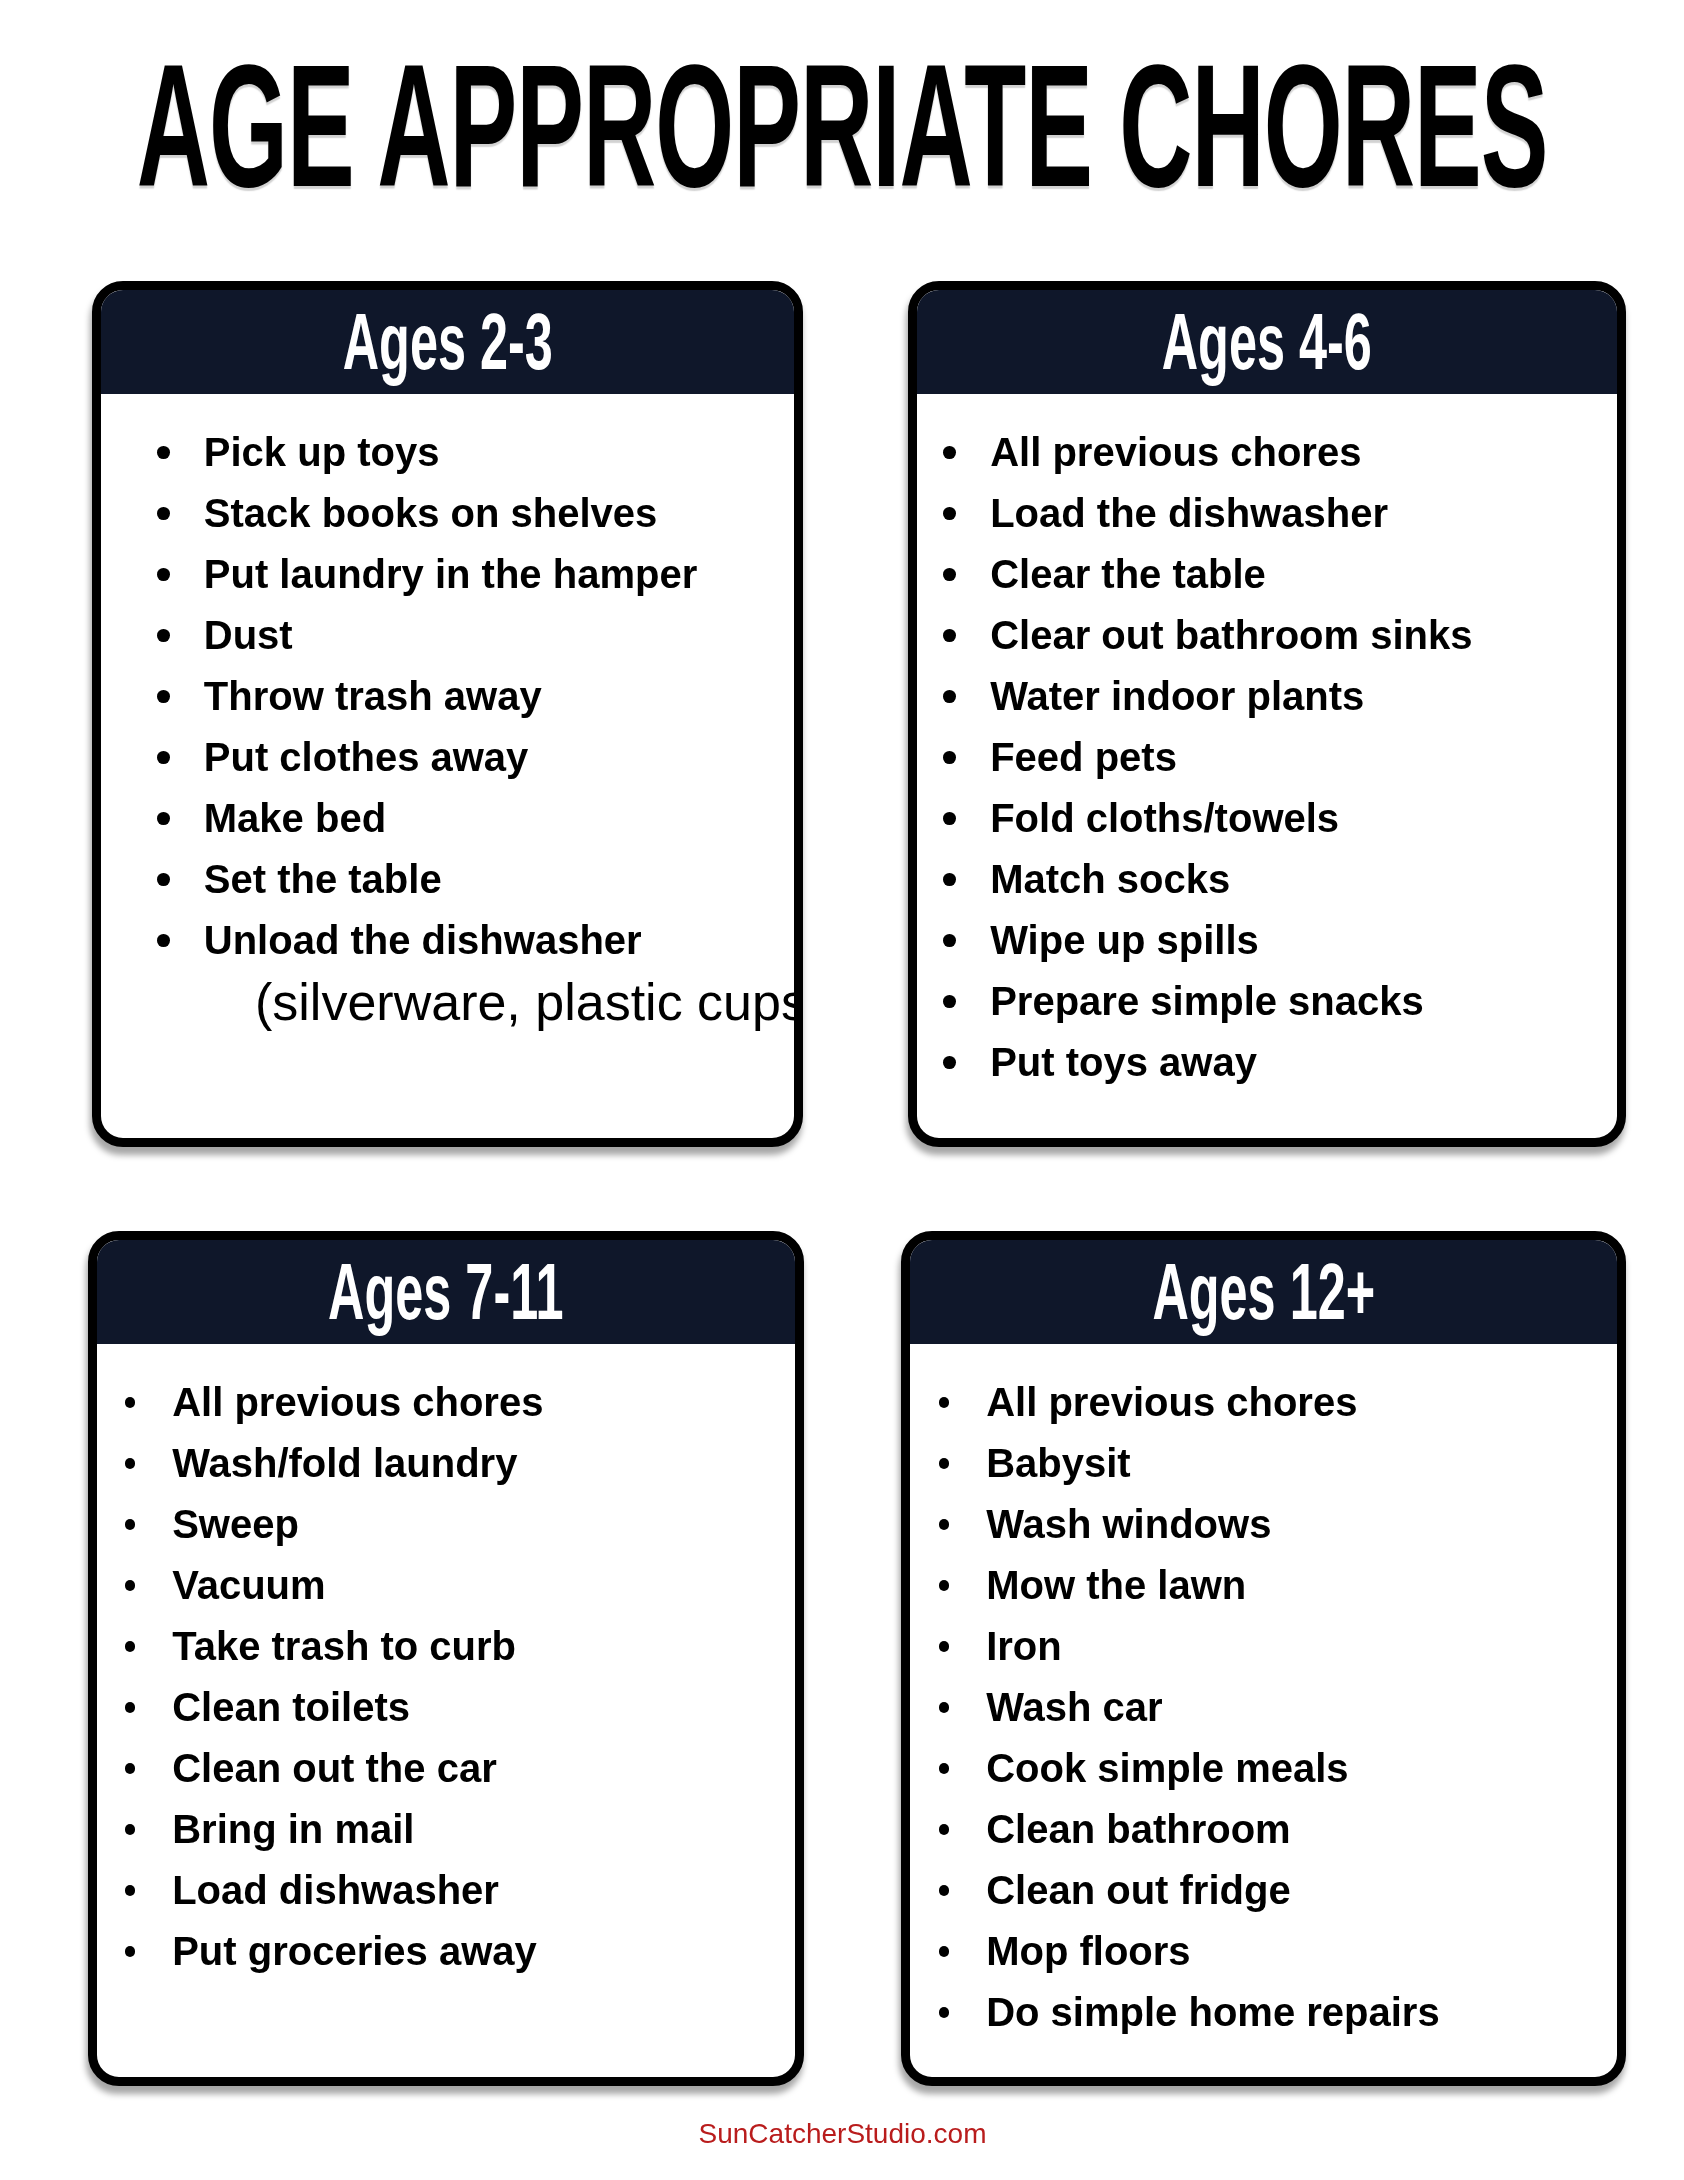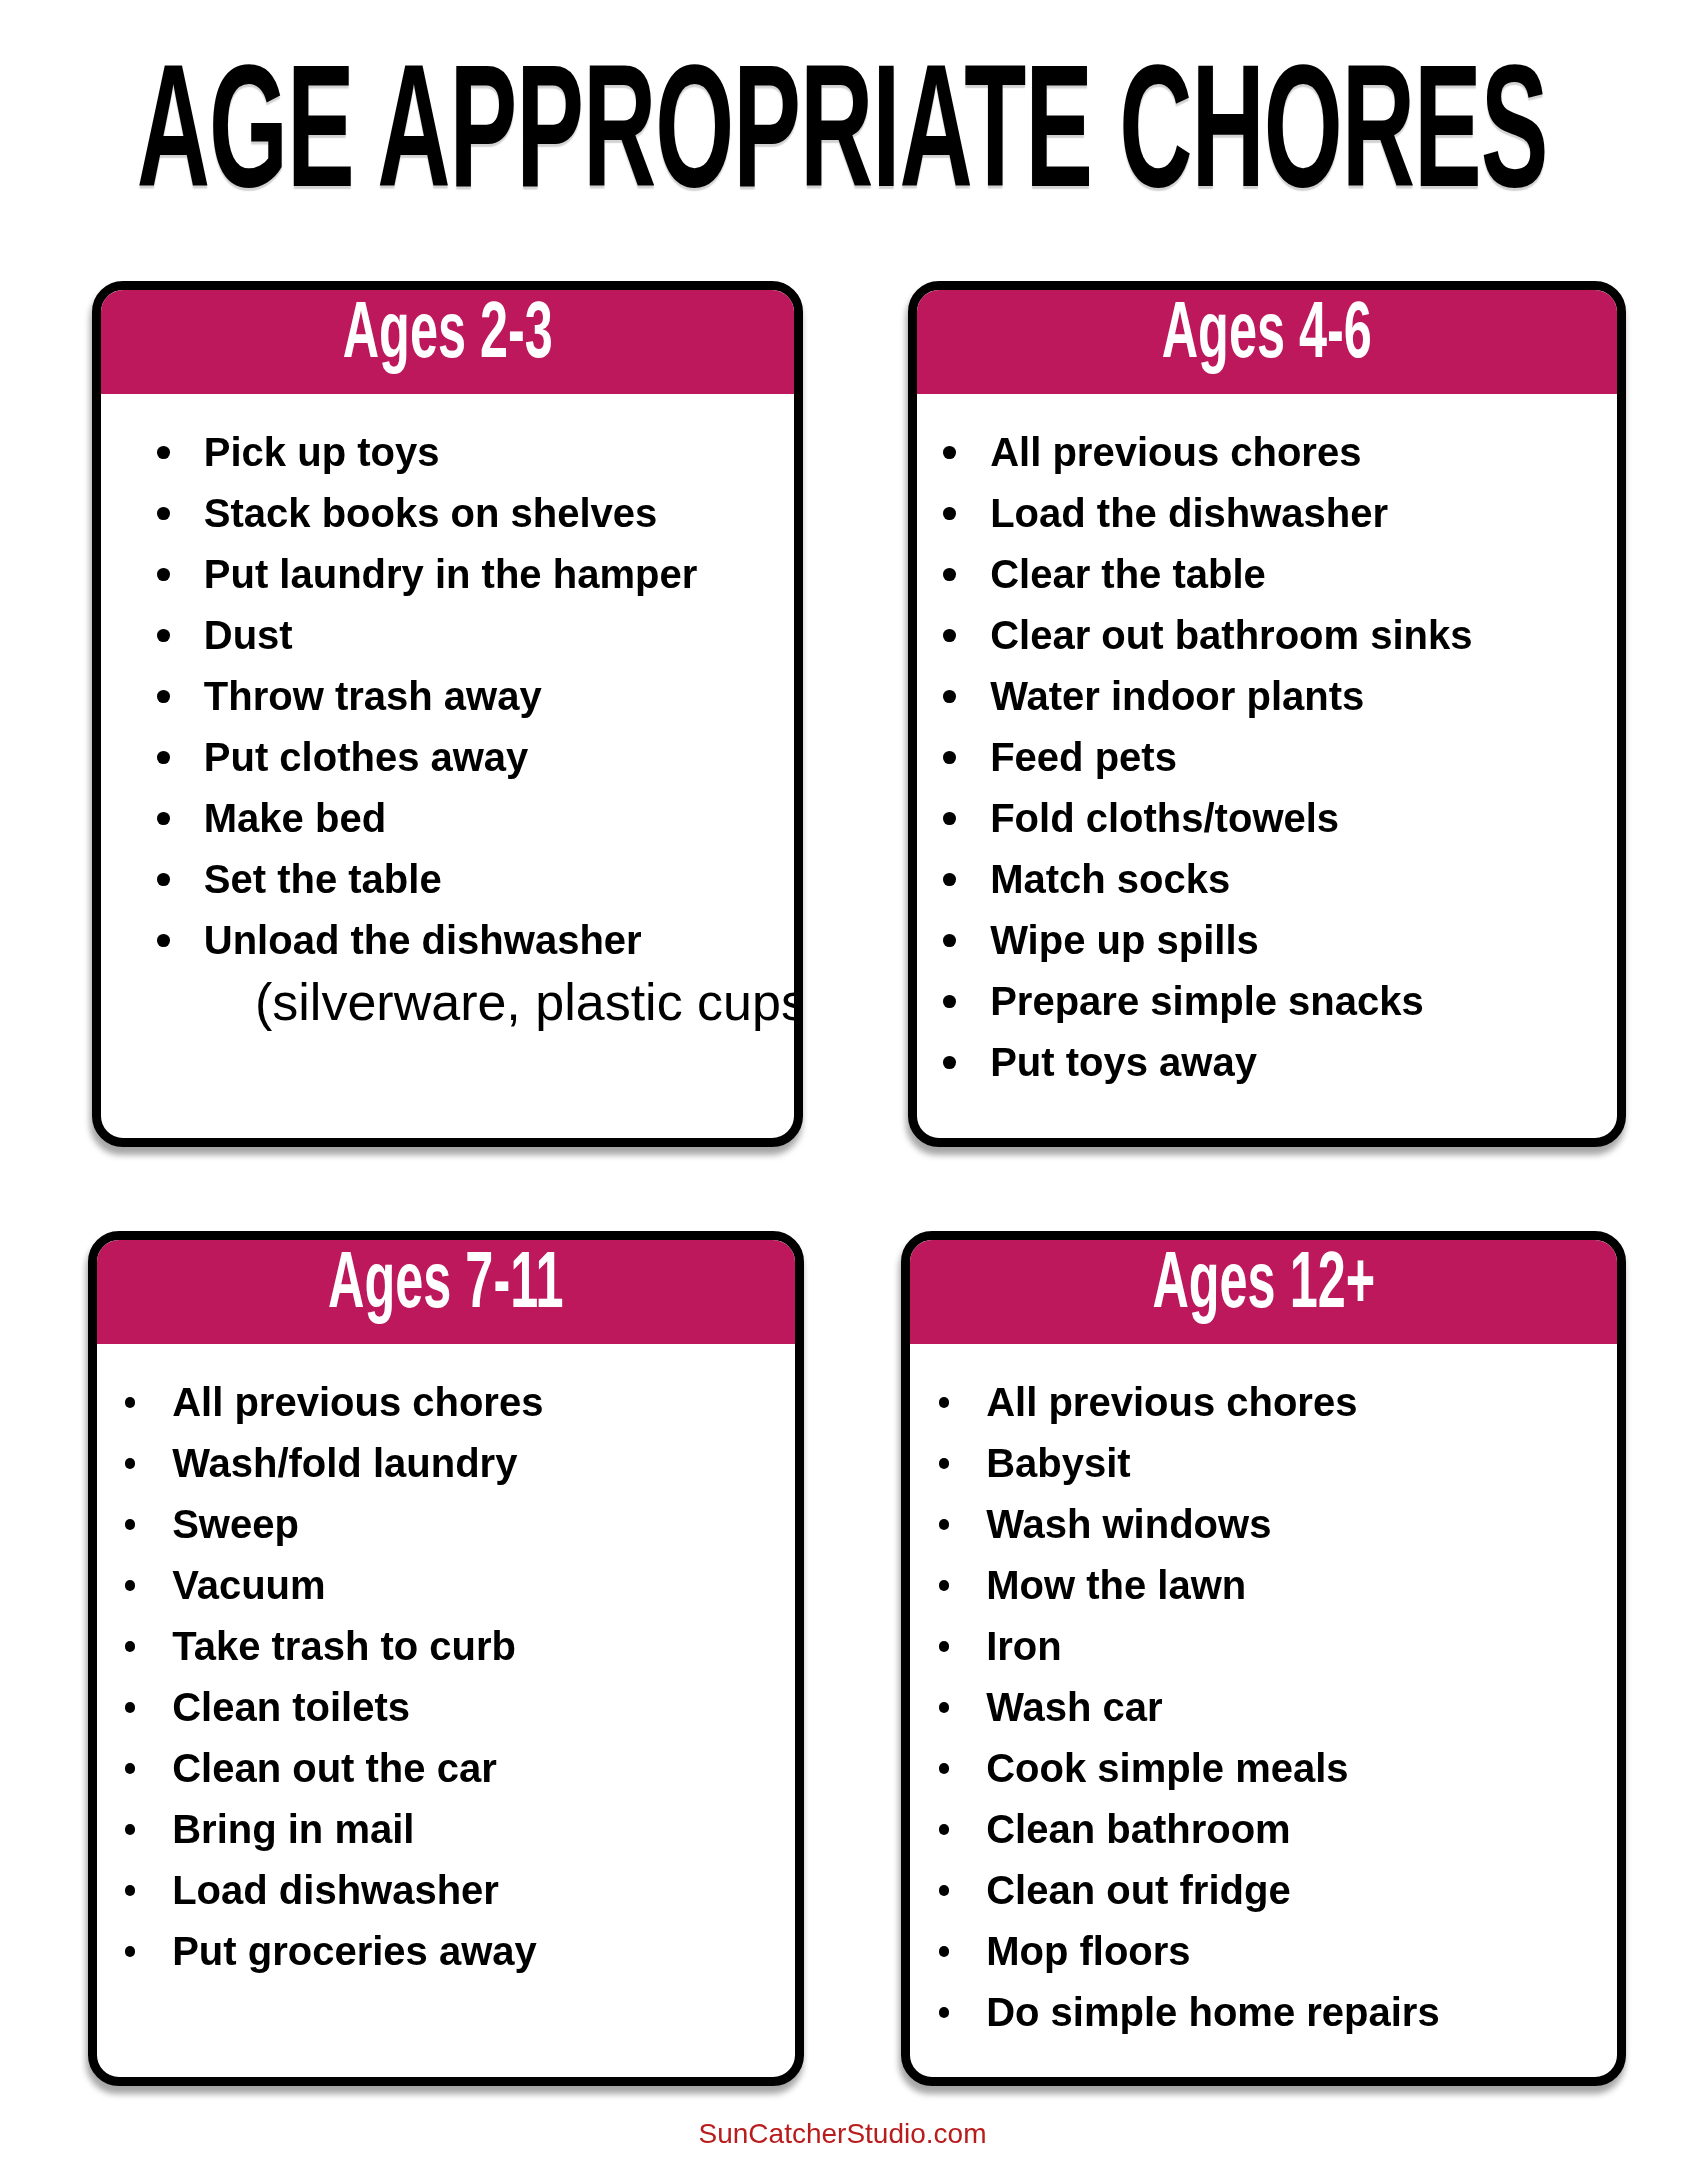--- a/index.html
+++ b/index.html
@@ -14,22 +14,22 @@
          text-shadow:0 2.6px 1.7px rgba(0,0,0,0.18);}
 
   
   .card{position:absolute;background:#fff;border:9.4px solid #000;border-radius:31px;
         overflow:hidden;box-shadow:-1.7px 7.7px 6px rgba(0,0,0,0.35);}
   .card1{left:92px;top:281px;width:693px;height:848px;}
   .card2{left:908px;top:281px;width:700px;height:848px;}
   .card3{left:88px;top:1231px;width:698px;height:837px;}
   .card4{left:901px;top:1231px;width:707px;height:837px;}
 
-  .card-header{height:104px;background:#be185d;color:#fff;
-               display:flex;justify-content:center;}
+  .card-header{height:104px;background:#0f172a;color:#fff;
+               display:flex;align-items:center;justify-content:center;}
   .card-header .hsq{font-weight:bold;font-size:80px;line-height:1;white-space:nowrap;
                transform:scaleX(0.63);transform-origin:50% 50%;}
 
   .card-body{position:relative;}
   ul.chores{list-style:none;margin:0;padding:28px 6.8px 0 56px;}
   .card2 ul.chores{padding-left:26.4px;}
   .card3 ul.chores{padding-left:28px;}
   .card4 ul.chores{padding-left:29px;}
   ul.chores li{display:flex;align-items:center;height:61px;font-size:40px;white-space:nowrap;font-weight:bold;}
   .dot{width:12.8px;height:12.8px;border-radius:50%;background:#000;flex:none;margin-right:34px;}

